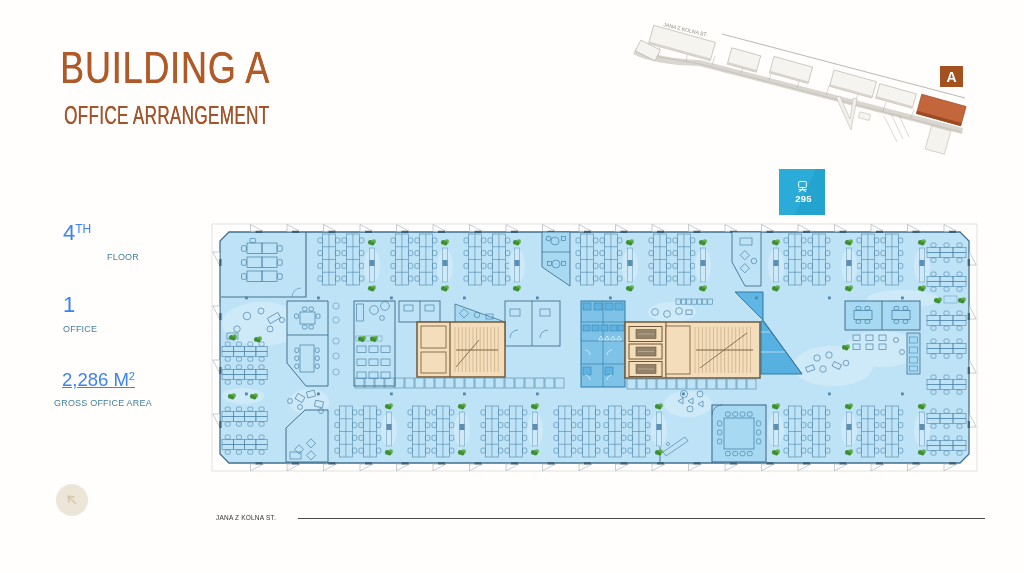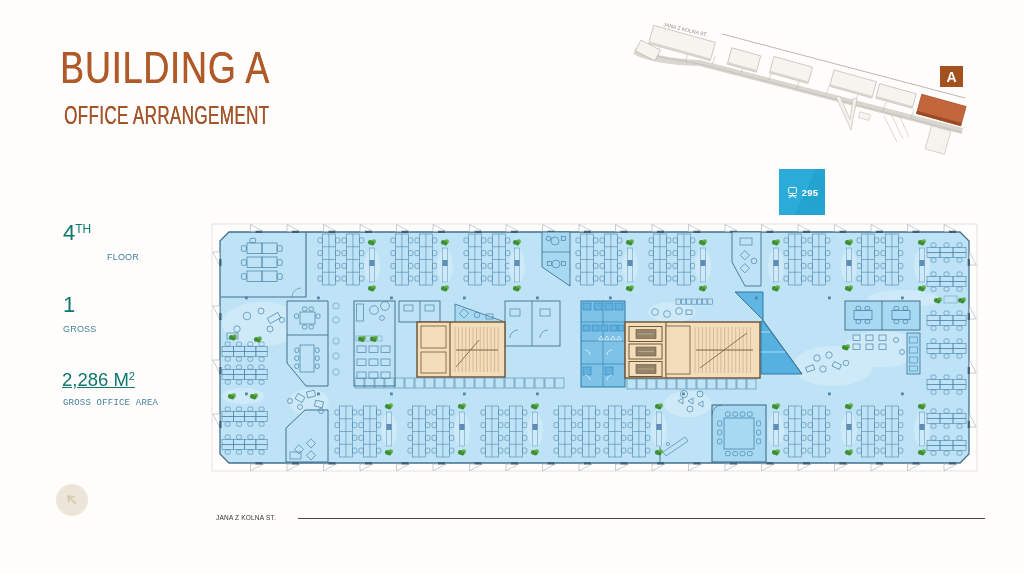--- a/index.html
+++ b/index.html
@@ -1,46 +1,46 @@
 <!DOCTYPE html>
 <html><head>
 <meta charset="utf-8">
 <style>
 html,body{margin:0;padding:0;background:#fff;}
 #page{position:relative;width:1024px;height:573px;background:#fffefd;overflow:hidden;font-family:"Liberation Sans",sans-serif;}
 .abs{position:absolute;}
 #title{left:60px;top:45px;font-size:45px;color:#AF5A28;text-shadow:0.4px 0 0 #AF5A28;line-height:1;transform:scaleX(0.80);transform-origin:left top;white-space:nowrap;letter-spacing:1px;}
 #subtitle{left:64px;top:103px;font-size:25.5px;color:#A4542A;text-shadow:0.3px 0 0 #A4542A;line-height:1;transform:scaleX(0.67);transform-origin:left top;white-space:nowrap;letter-spacing:0.5px;}
-.statnum{color:#0f766e;line-height:1;}
+.statnum{color:#3b82f6;line-height:1;}
 .statlab{color:#44809F;font-size:9px;letter-spacing:0.2px;line-height:1;}
-#badge{left:779px;top:169px;width:46px;height:46px;background:linear-gradient(115deg,#2BACD8 55%,#23A3CF 55%);display:flex;align-items:center;justify-content:center;}
+#badge{left:779px;top:169px;width:46px;height:46px;background:linear-gradient(115deg,#2BACD8 55%,#23A3CF 55%);display:flex;align-items:center;justify-content:center;flex-direction:column;}
 #badge span{color:#fff;font-size:9.5px;font-weight:bold;margin-left:3px;letter-spacing:0.2px;}
 #street{left:298px;top:518px;width:687px;height:1px;background:#4a4a4a;}
 #streetlab{left:216px;top:514px;font-size:6.5px;color:#333;letter-spacing:0.2px;}
 #backbtn{left:56px;top:484px;width:32px;height:32px;border-radius:50%;background:#EDE6D8;display:flex;align-items:center;justify-content:center;}
 </style>
 </head>
 <body>
 <div id="page">
 
 <div id="title" class="abs">BUILDING A</div>
 
 <div id="subtitle" class="abs">OFFICE ARRANGEMENT</div>
 
 <div class="abs statnum" style="left:63px;top:222px;font-size:22px;">4<span style="font-size:12px;vertical-align:7px;">TH</span></div>
 
 <div class="abs statlab" style="left:63px;top:253px;padding-left:44px;">FLOOR</div>
 
 <div class="abs statnum" style="left:63px;top:294px;font-size:22px;">1</div>
 
-<div class="abs statlab" style="left:63px;top:324.5px;">GROSS</div>
+<div class="abs statlab" style="left:63px;top:324.5px;">OFFICE</div>
 
 <div class="abs statnum" style="left:62px;top:371px;font-size:18.5px;text-decoration:underline;">2,286 M<span style="font-size:11px;vertical-align:6px;">2</span></div>
 
-<div class="abs statlab" style="left:63px;top:398.5px;font-family:Liberation Mono, monospace;">GROSS OFFICE AREA</div>
+<div class="abs statlab" style="left:54px;top:398.5px;">GROSS OFFICE AREA</div>
 
 <div id="badge" class="abs">
 <svg width="13" height="13" viewBox="0 0 16 16">
         <g fill="none" stroke="#fff" stroke-width="1.2">
           <rect x="3.2" y="1.8" width="9.6" height="7.4" rx="1.2"></rect>
           <path d="M8 9.2v2.6"></path>
           <path d="M3.4 14.6l4.6-2.8L12.6 14.6"></path>
           <path d="M3 11.8h10"></path>
         </g>
       </svg>

